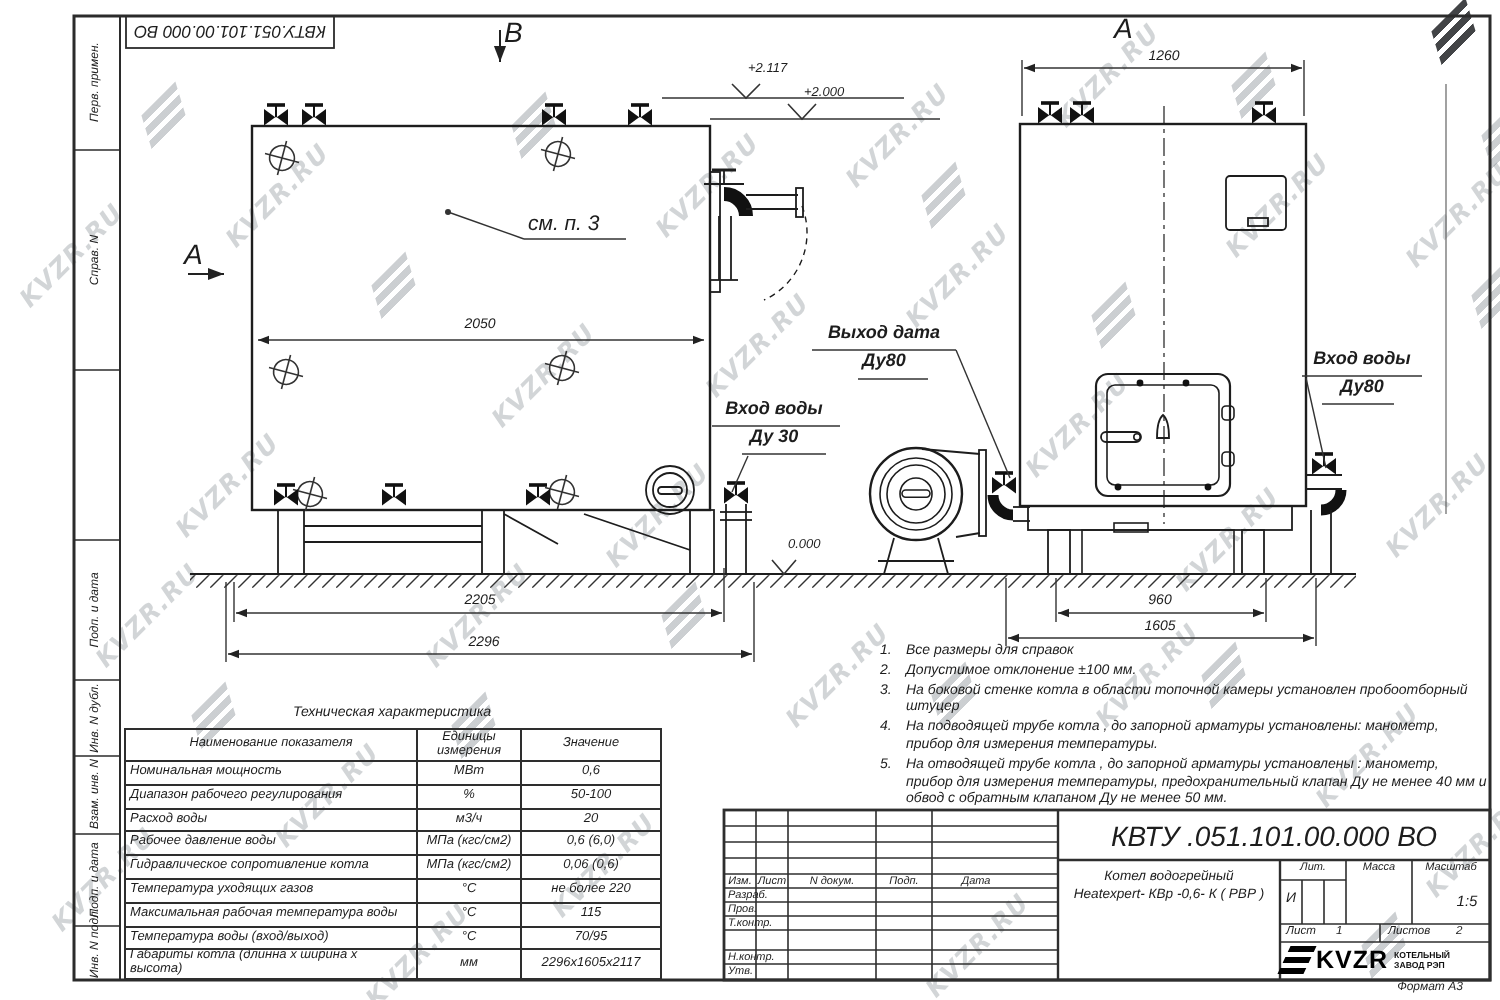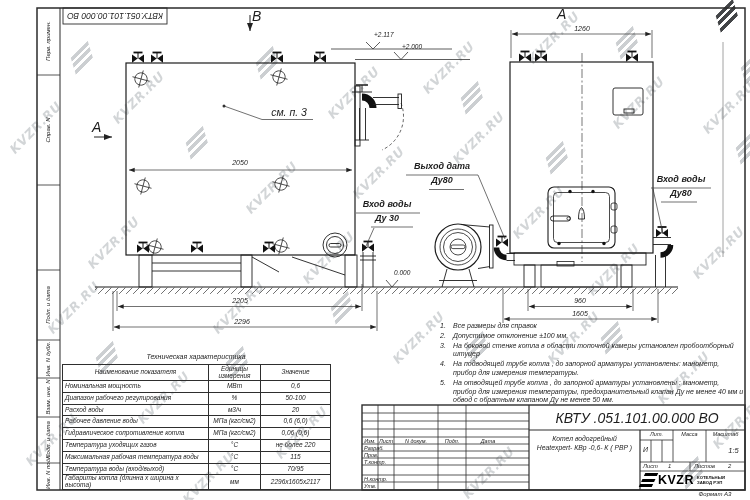--- a/index.html
+++ b/index.html
@@ -336,21 +336,21 @@
   <div class="t strip-label" style="left:48px;top:130px;width:108px;">Справ. N</div>
   <div class="t strip-label" style="left:48px;top:305px;width:68px;">Подп. и дата</div>
   <div class="t strip-label" style="left:48px;top:359px;width:37px;">Инв. N дубл.</div>
   <div class="t strip-label" style="left:48px;top:397px;width:38px;">Взам. инв. N</div>
   <div class="t strip-label" style="left:48px;top:440px;width:45px;">Подп. и дата</div>
   <div class="t strip-label" style="left:48px;top:476px;width:26px;">Инв. N подл.</div>
 
   <div class="t vlabel" style="left:252px;top:8px;">В</div>
   <div class="t vlabel" style="left:92px;top:119px;">А</div>
   <div class="t vlabel" style="left:557px;top:6px;">А</div>
-  <div class="t callout" style="left:264px;top:106px;width:50px;text-align:center;">см. п. 3</div>
+  <div class="t callout" style="left:264px;top:106px;width:50px;text-align:left;">см. п. 3</div>
 
   <div class="t elev" style="left:374px;top:31px;">+2.117</div>
   <div class="t elev" style="left:402px;top:43px;">+2.000</div>
   <div class="t elev" style="left:394px;top:269px;">0.000</div>
 
   <div class="t dim" style="left:222px;top:159px;width:36px;">2050</div>
   <div class="t dim" style="left:220px;top:297px;width:40px;">2205</div>
   <div class="t dim" style="left:222px;top:318px;width:40px;">2296</div>
   <div class="t dim" style="left:562px;top:25px;width:40px;">1260</div>
   <div class="t dim" style="left:560px;top:297px;width:40px;">960</div>

